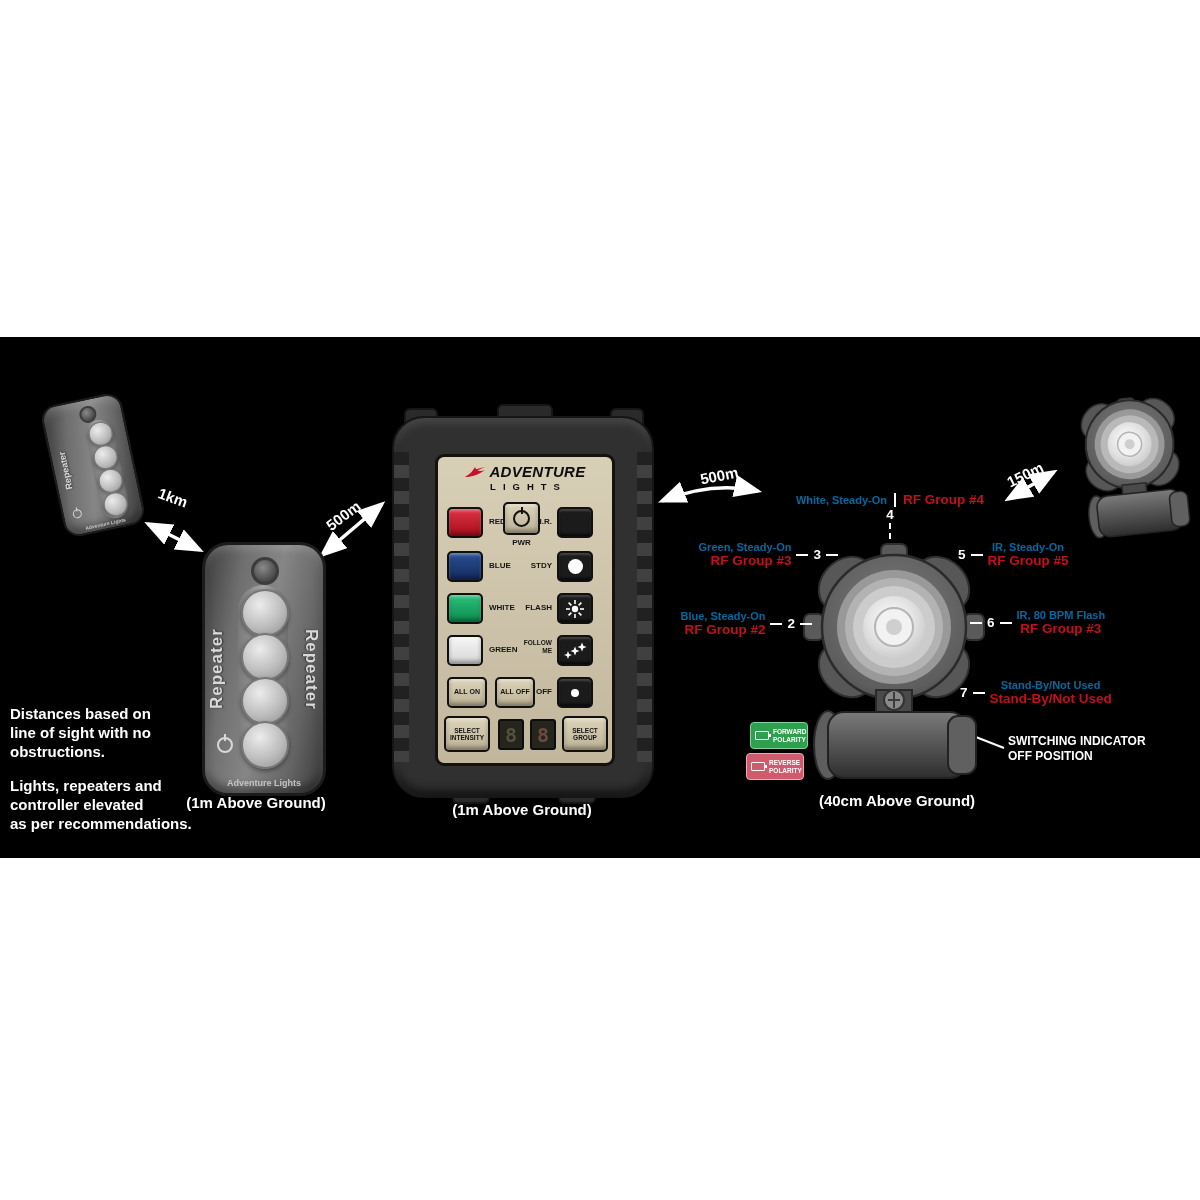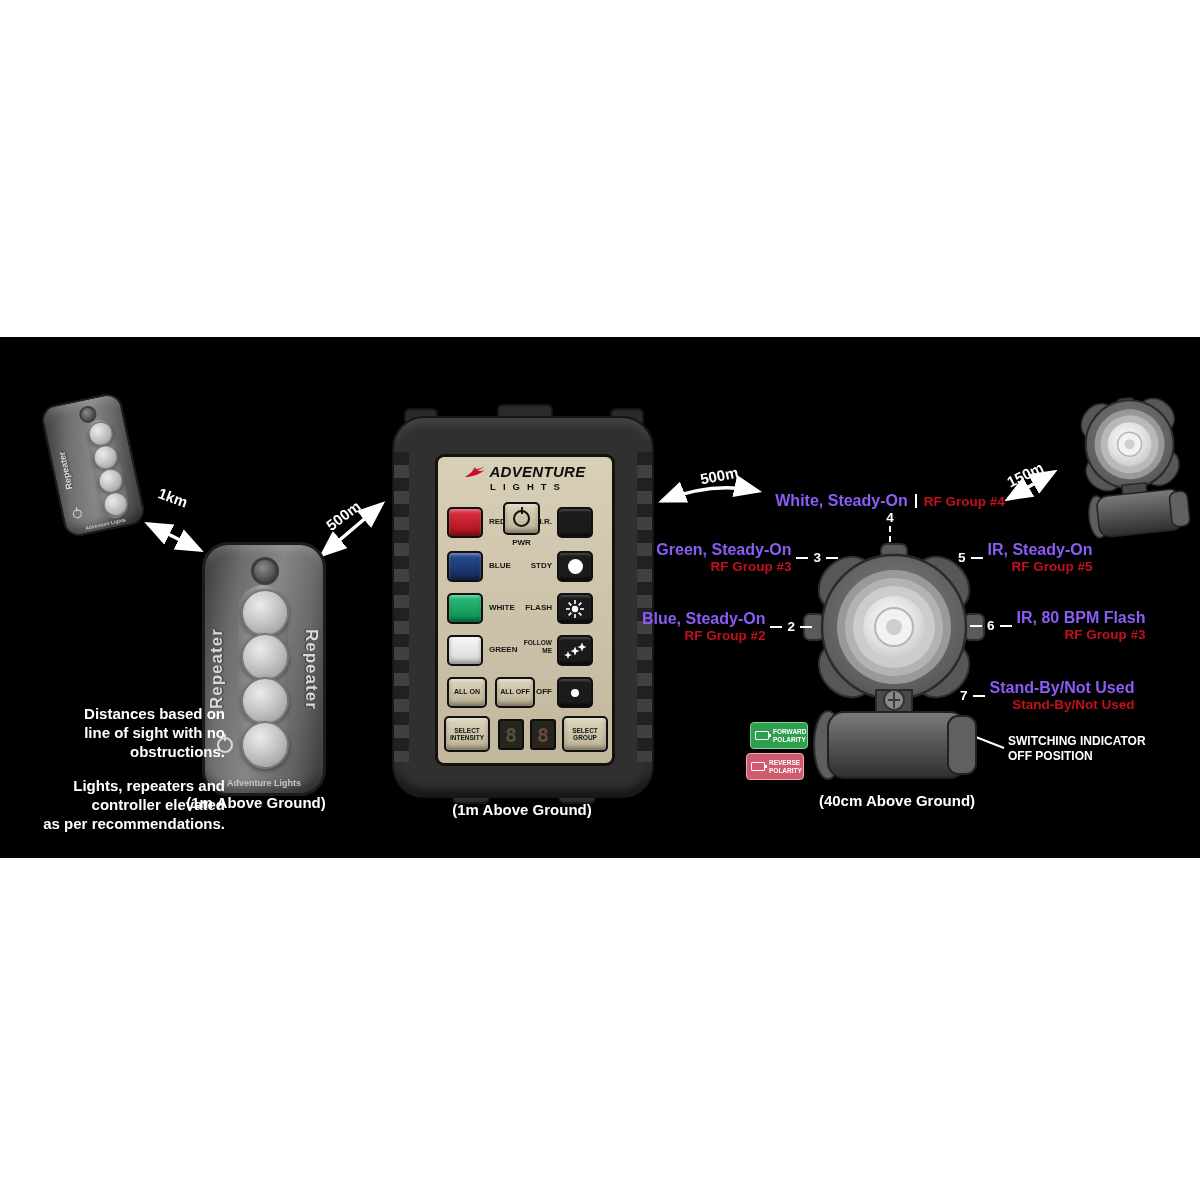--- a/index.html
+++ b/index.html
@@ -2,21 +2,21 @@
 <html><head>
 <meta charset="utf-8">
 <style>
   html,body{margin:0;padding:0;background:#fff;}
   body{font-family:"Liberation Sans",sans-serif;}
   #canvas{position:relative;width:1200px;height:1200px;background:#fff;overflow:hidden;}
   .band{position:absolute;left:0;top:337px;width:1200px;height:521px;background:#000;z-index:0;}
   .overlay{position:absolute;left:0;top:0;z-index:2;pointer-events:none;}
   .prewrap{white-space:pre-line;}
   .caption{position:absolute;color:#fff;font-weight:bold;font-size:15px;text-align:center;z-index:4;}
-  .notes{position:absolute;left:10px;top:704px;width:215px;color:#fff;font-weight:bold;font-size:15px;line-height:1.28;z-index:4;text-align:right;}
+  .notes{position:absolute;left:10px;top:704px;width:215px;color:#fff;font-weight:bold;font-size:15px;line-height:1.28;z-index:4;}
   .notes .para2{margin-top:14px;}
   .dist{position:absolute;color:#fff;font-weight:bold;font-size:15px;z-index:4;}
 
   
   .repeater{position:absolute;left:202px;top:542px;width:118px;height:248px;border-radius:26px;
     background:linear-gradient(100deg,#3c3c3c,#6e6e6e 25%,#868686 50%,#636363 78%,#3a3a3a);
     border:3px solid #1c1c1c;z-index:3;box-shadow:inset 0 4px 8px rgba(255,255,255,.18), inset 0 -6px 10px rgba(0,0,0,.45);}
   .rep-lens{position:absolute;left:46px;top:12px;width:22px;height:22px;border-radius:50%;
     border:3px solid #3c3c3c;background:radial-gradient(circle at 40% 35%,#8a8a8a,#2f2f2f);}
   .rep-slot{position:absolute;left:33px;top:40px;width:50px;height:180px;border-radius:25px;
@@ -74,22 +74,22 @@
   .pwr-ico.dark{position:relative;border-color:#111;}
   .pwr-ico.dark::after{background:#111;}
   .disp{position:absolute;width:26px;height:31px;background:#25251e;border:2px solid #0d0d0b;border-radius:3px;
     color:#57503f;font-family:"DejaVu Sans Mono",monospace;font-size:20px;font-weight:bold;
     display:flex;align-items:center;justify-content:center;box-sizing:border-box;}
 
   
   .lbl-row{position:absolute;display:flex;align-items:center;gap:5px;z-index:4;}
   .lbl-row.left{justify-content:flex-end;}
   .lbl-texts{display:flex;flex-direction:column;line-height:1.12;}
-  .lbl-texts.right{text-align:right;} .lbl-texts.left{text-align:right;}
-  .fn{color:#8b5cf6;font-weight:bold;font-size:16px;}
+  .lbl-texts.right{text-align:right;} .lbl-texts.left{text-align:center;}
+  .fn{color:#0369a1;font-weight:bold;font-size:11px;}
   .gp{color:#c3101d;font-weight:bold;font-size:13.5px;}
   .num{color:#fff;font-weight:bold;font-size:13.5px;}
   .dash{display:inline-block;width:12px;height:2px;background:#fff;}
   .lbl4{position:absolute;left:690px;top:492px;width:400px;display:flex;flex-direction:column;align-items:center;z-index:4;}
   .lbl4-row{display:flex;align-items:center;}
   .tick{width:2px;height:14px;background:#fff;margin:0 7px;}
   .vdash{width:0;height:16px;border-left:2px dashed #fff;margin-top:1px;}
   .switch-note{position:absolute;left:1008px;top:734px;width:175px;color:#fff;font-weight:bold;font-size:12px;line-height:1.25;z-index:4;}
 
   .badge{position:absolute;width:58px;height:27px;border-radius:4px;display:flex;align-items:center;gap:4px;

